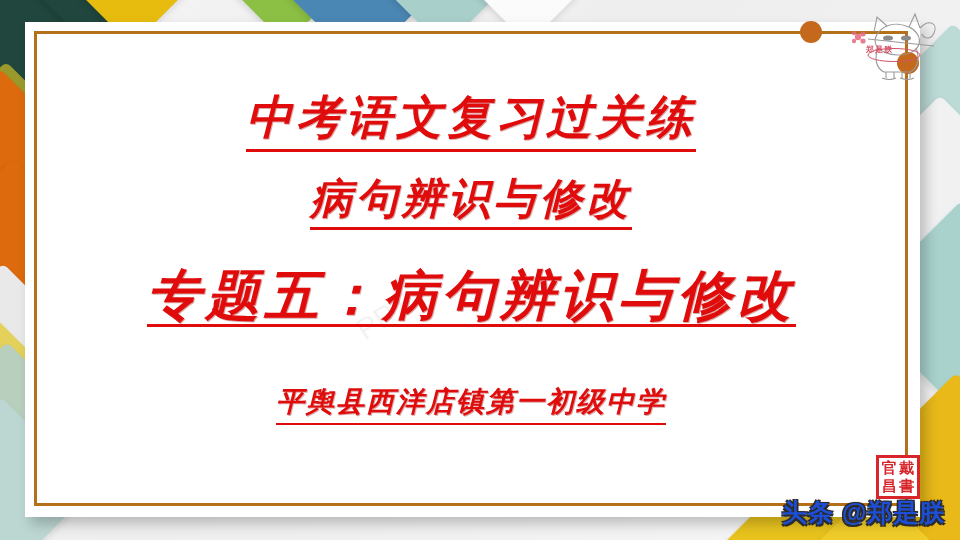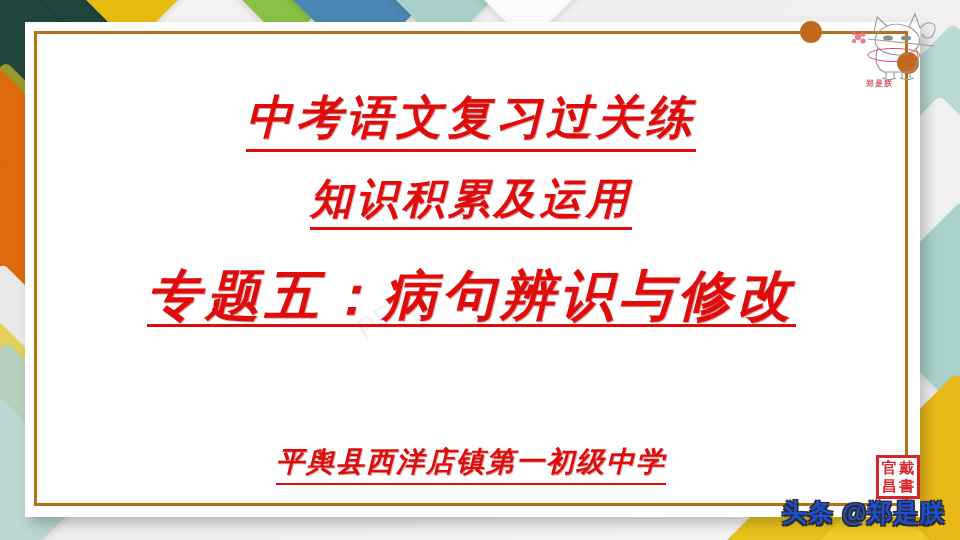--- a/index.html
+++ b/index.html
@@ -104,21 +104,21 @@
     margin-top: 24px;
     padding-bottom: 6px;
   }
   .ttl-3 {
     font-size: 54px;
     margin-top: 36px;
     letter-spacing: 5px;
   }
   .ttl-school {
     font-size: 28px;
-    margin-top: 120px;
+    margin-top: 60px;
     padding-bottom: 5px;
     border-bottom-width: 2px;
     letter-spacing: 2px;
   }
 
   
   .center-watermark {
     position: absolute;
     left: 355px;
     top: 300px;
@@ -141,21 +141,20 @@
   .cat-label {
     position: absolute;
     left: 866px;
     top: 44px;
     font-size: 8px;
     color: #d4546a;
     font-weight: bold;
     letter-spacing: 1px;
     font-family: "Liberation Sans", sans-serif;
     white-space: nowrap;
-    margin-top: 34px;
   }
 
   
   .seal {
     position: absolute;
     left: 876px;
     top: 455px;
     width: 44px;
     height: 44px;
     border: 3px solid #d8252b;
@@ -229,21 +228,21 @@
 
   <div id="pins">
       <div class="pin" style="left: 800px; top: 21px;"></div>
       <div class="pin" style="left: 897px; top: 52px;"></div>
     </div>
 
   <div class="center-watermark">PPT</div>
 
   <div class="title-block">
     <div class="ttl ttl-1">中考语文复习过关练</div>
-    <div class="ttl ttl-2">知识积累及运用</div>
+    <div class="ttl ttl-2">病句辨识与修改</div>
     <div class="ttl ttl-3">专题五：病句辨识与修改</div>
     <div class="ttl ttl-school">平舆县西洋店镇第一初级中学</div>
   </div>
 
   <svg class="cat-doodle" viewBox="0 0 96 74">
     <g fill="none" stroke="#9a9a9a" stroke-width="1.1">
 
       <path d="M28 26 L31 11 L41 20"></path>
       <path d="M63 21 L69 8 L74 22"></path>
 

